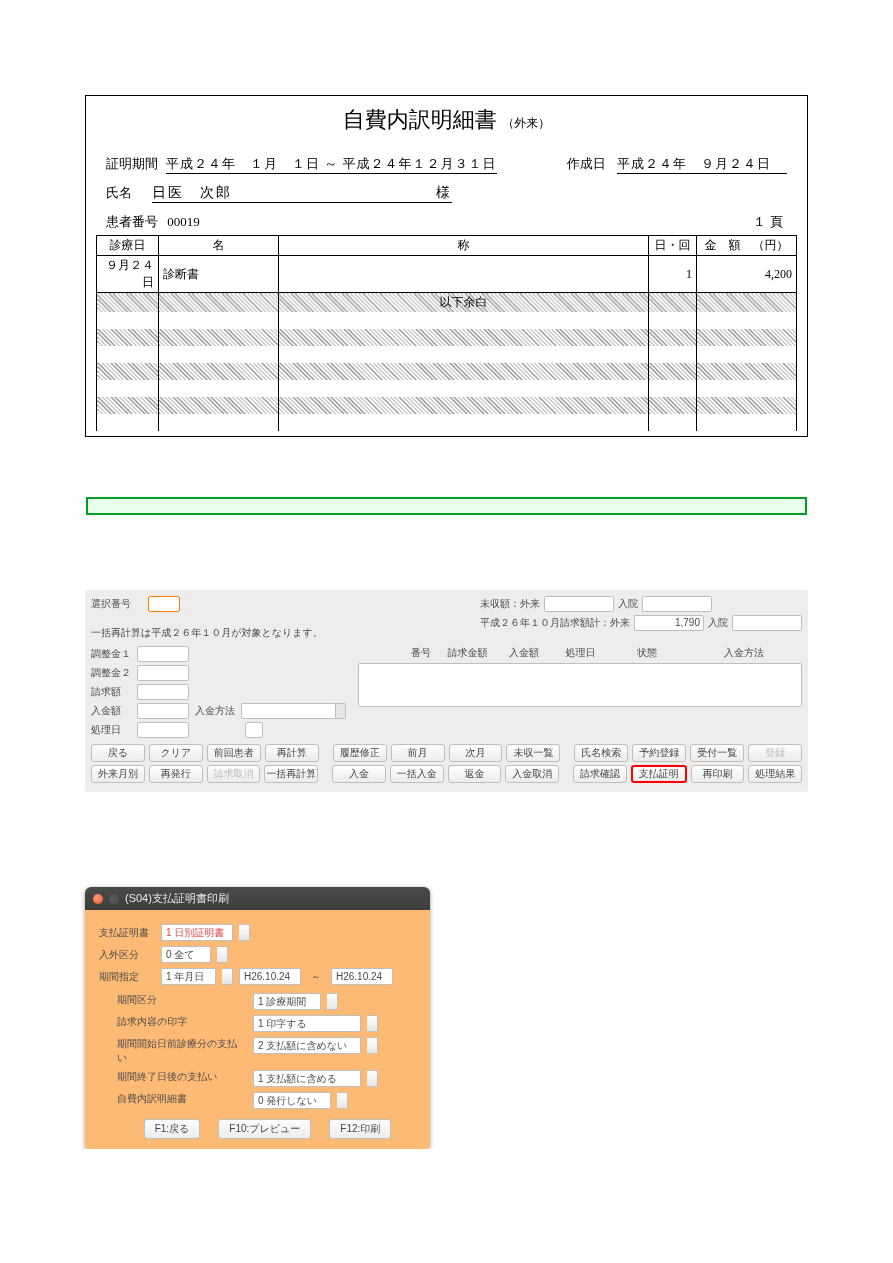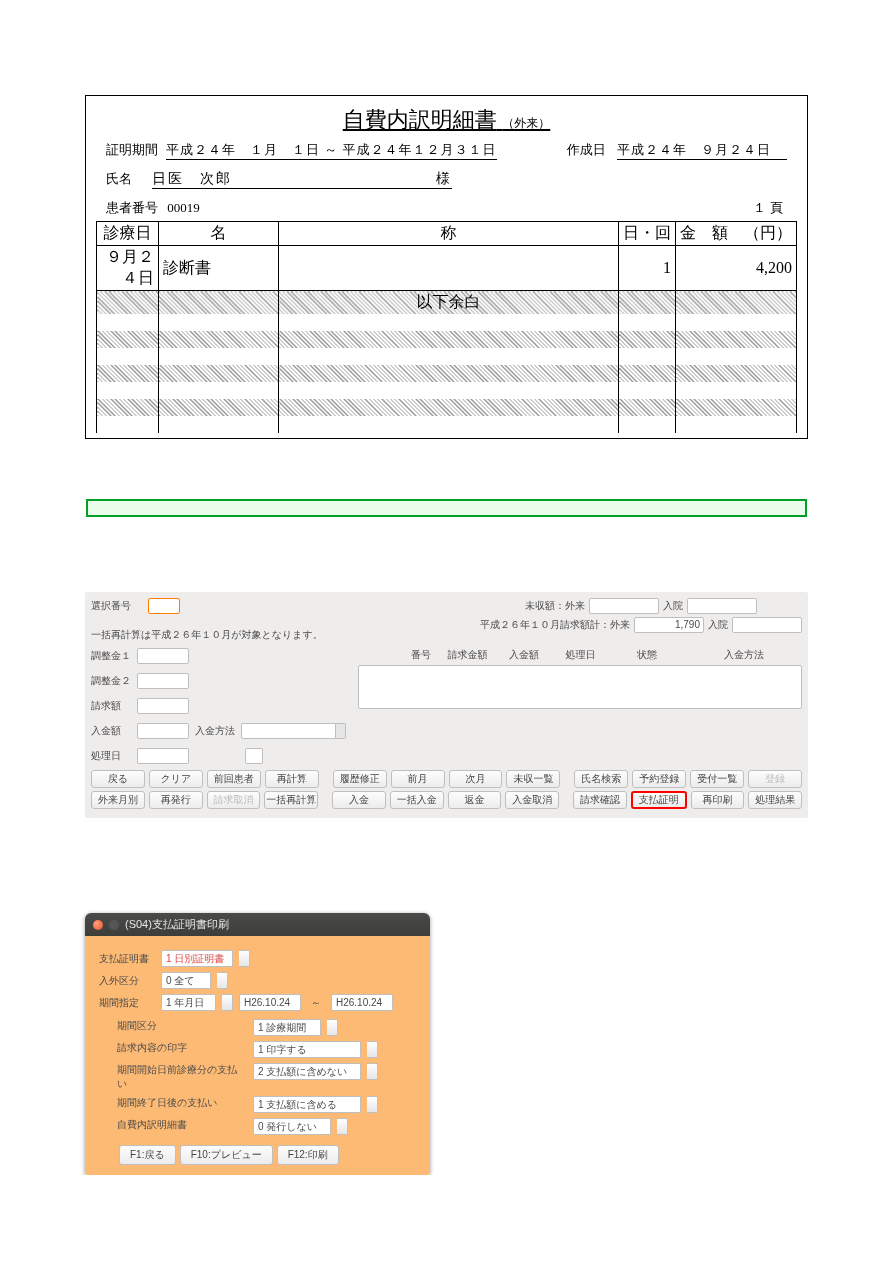--- a/index.html
+++ b/index.html
@@ -1,34 +1,34 @@
 <!DOCTYPE html>
 <html><head>
   <meta charset="utf-8">
   <style>
     * { margin: 0; padding: 0; box-sizing: border-box; }
     body { background: #fff; font-family: "MS Mincho", "Hiragino Mincho Pro", serif; width: 893px; color: #000; }
     
     
     .report-wrap { border: 1px solid #000; margin: 95px 85px 0 85px; padding: 5px 10px 5px 10px; }
-    .report-title { text-align: center; font-size: 22px; margin: 4px 0 6px; font-weight: normal; text-decoration: underline; }
+    .report-title { text-align: center; font-size: 22px; margin: 4px 0 20px; font-weight: normal; }
     .report-title .sub { font-size: 12px; }
     .hdr-row { display: flex; justify-content: space-between; font-size: 13px; padding: 0 10px; }
     .hdr-left { display: flex; align-items: baseline; }
     .hdr-left .lbl { margin-right: 8px; }
     .hdr-left .val { border-bottom: 1px solid #000; min-width: 330px; display: inline-block; letter-spacing: 1px; }
     .hdr-right .lbl { margin-right: 8px; }
     .hdr-right .val { border-bottom: 1px solid #000; display: inline-block; min-width: 170px; letter-spacing: 1px; }
     .name-row { display: flex; font-size: 13px; padding: 10px 10px 0; align-items: baseline; }
     .name-row .lbl { margin-right: 20px; }
     .name-row .name-val { border-bottom: 1px solid #000; min-width: 300px; display: inline-block; position: relative; font-size: 14px; letter-spacing: 2px; }
     .name-row .sama { position: absolute; right: 0; }
     .pid-row { display: flex; justify-content: space-between; font-size: 13px; padding: 10px 10px 4px; }
     .page-no { letter-spacing: 4px; text-align: right; }
-    table.report { width: 100%; border-collapse: collapse; font-size: 16px; }
+    table.report { width: 100%; border-collapse: collapse; font-size: 12px; }
     table.report th, table.report td { padding: 1px 4px; }
     table.report thead th { border-top: 1px solid #000; border-bottom: 1px solid #000; border-left: 1px solid #000; border-right: 1px solid #000; font-weight: normal; background: #fff; white-space: nowrap; text-align: center; }
     table.report tbody td { border-left: 1px solid #000; border-right: 1px solid #000; height: 17px; }
     table.report tbody tr.data td { border-bottom: 1px solid #000; background: #fff; }
     table.report tbody tr.stripe td { 
       background-image: repeating-linear-gradient(45deg, #999 0, #999 1px, #fff 1px, #fff 3px);
     }
     table.report tbody tr.blank td { background: #fff; }
     table.report td.num { text-align: right; }
     table.report td.ctr { text-align: center; }
@@ -37,25 +37,25 @@
     .green-bar { margin: 60px 86px 0; height: 18px; border: 2px solid #00a028; background: #eafcea; }
     
     
     .gray-panel { margin: 75px 85px 0 85px; background: #efedec; font-family: "Hiragino Kaku Gothic Pro", Meiryo, sans-serif; font-size: 10px; color: #4a4a4a; padding: 6px; border-radius: 2px; }
     .gp-top { display: flex; justify-content: space-between; align-items: flex-start; }
     .gp-top-left { }
     .sel-row { display: flex; align-items: center; gap: 17px; margin-bottom: 14px; }
     .sel-input { width: 32px; height: 16px; border: 1px solid #ff7f00; background: #fff; border-radius: 2px; }
     .gp-note { font-size: 10px; }
     .gp-top-right { text-align: right; }
-    .gp-top-right .r { display: flex; align-items: center; justify-content: center; gap: 4px; margin-bottom: 3px; }
+    .gp-top-right .r { display: flex; align-items: center; justify-content: flex-start; gap: 4px; margin-bottom: 3px; }
     .tf { display: inline-block; height: 16px; background: #fff; border: 1px solid #bfbfbf; border-radius: 2px; min-width: 60px; vertical-align: middle; padding: 0 3px; text-align: right; font-size: 10px; line-height: 14px; }
     .tf.wide { min-width: 70px; }
     .gp-mid { display: flex; margin-top: 6px; gap: 12px; }
-    .adj-grid { display: grid; grid-template-columns: auto auto auto auto; gap: 9px 6px; align-items: center; font-size: 10px; }
+    .adj-grid { display: grid; grid-template-columns: auto auto auto auto; gap: 3px 6px; align-items: center; font-size: 10px; }
     .adj-grid .lbl { white-space: nowrap; }
     .adj-grid .inp { width: 52px; height: 16px; background: #fff; border: 1px solid #bfbfbf; border-radius: 2px; }
     .adj-grid .combo { width: 95px; height: 16px; background: #fff; border: 1px solid #bfbfbf; border-radius: 2px 0 0 2px; }
     .adj-grid .spin { width: 10px; height: 16px; background: #e6e6e6; border: 1px solid #bfbfbf; border-left: none; border-radius: 0 2px 2px 0; }
     .list-area { flex: 1; }
     .list-hdr { display: flex; gap: 4px; font-size: 10px; margin-bottom: 3px; margin-left: 48px; }
     .list-hdr span { flex: none; text-align: center; }
     .list-body { background: #fff; border: 1px solid #bfbfbf; height: 44px; border-radius: 2px; }
     .small-box { display:inline-block; width:18px; height:16px; background:#fff; border:1px solid #bfbfbf; border-radius:2px; margin-left:4px; vertical-align:middle; }
     .btn-rows { margin-top: 6px; }
@@ -75,21 +75,21 @@
     .dlg-row .lbl { width: 56px; flex: none; }
     .combo2 { background: #fff; border: 1px solid #bfbfbf; border-radius: 2px 0 0 2px; height: 17px; padding: 0 4px; font-size: 10px; display: inline-flex; align-items: center; }
     .combo2.red { color: #d44; }
     .spin2 { width: 11px; height: 17px; background: linear-gradient(#fff,#e6e6e6); border: 1px solid #bfbfbf; border-left: none; border-radius: 0 2px 2px 0; display:inline-flex; flex-direction:column; }
     .spin2::before,.spin2::after{content:"";flex:1;}
     .dt-box { background: #fff; border: 1px solid #bfbfbf; border-radius: 2px; height: 17px; padding: 0 4px; font-size: 10px; min-width: 62px; display:inline-flex;align-items:center; }
     .tilde { margin: 0 4px; }
     .sub-block { margin: 8px 0 10px 18px; }
     .sub-row { display: flex; margin-bottom: 5px; gap: 6px; }
     .sub-row .lbl { width: 130px; flex: none; }
-    .dlg-btns { display: flex; justify-content: flex-start; gap: 4px; padding-left: 20px; }
+    .dlg-btns { display: flex; justify-content: center; gap: 18px; padding-left: 20px; }
     .fbtn { height: 20px; padding: 0 10px; background: linear-gradient(#fdfdfd,#ececec); border: 1px solid #bfbfbf; border-radius: 3px; font-size: 10px; display:flex;align-items:center;justify-content:center; color:#444; cursor:pointer; }
   </style>
 </head>
 <body>
 
 <div class="report-wrap">
   <div class="report-title">
     <span>自費内訳明細書</span>
     <span class="sub">（外来）</span>
   </div>

